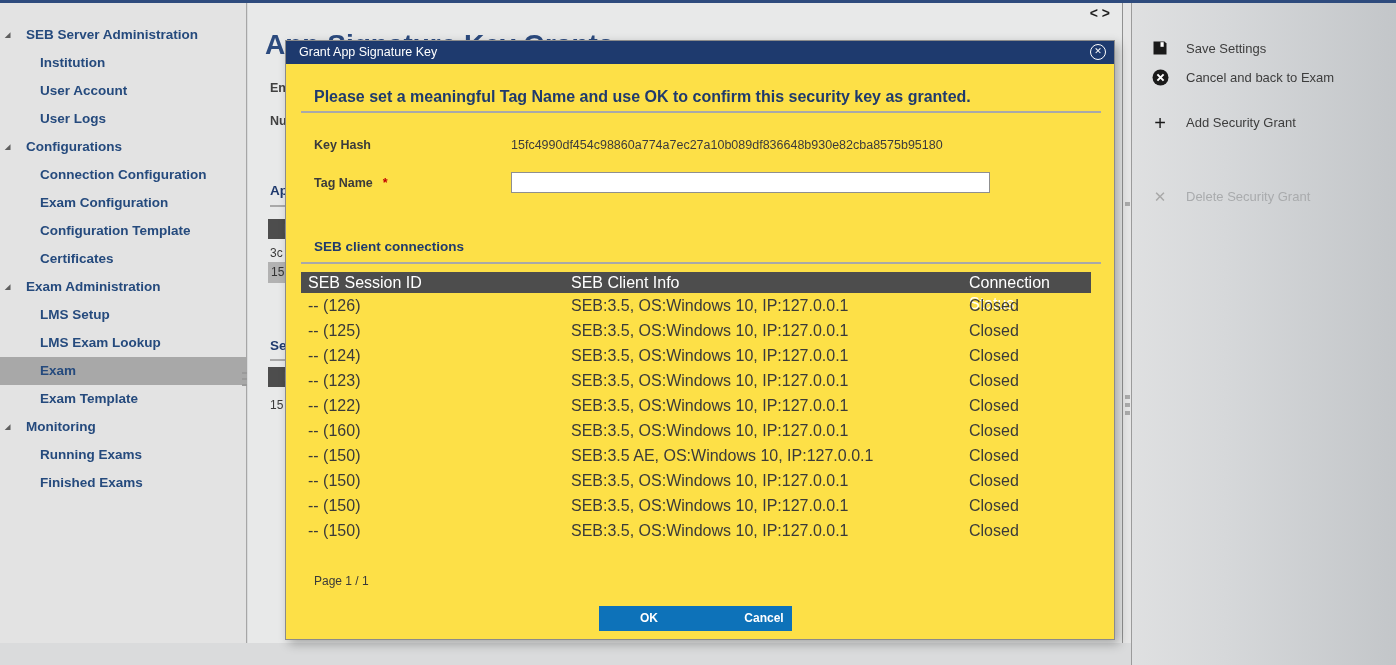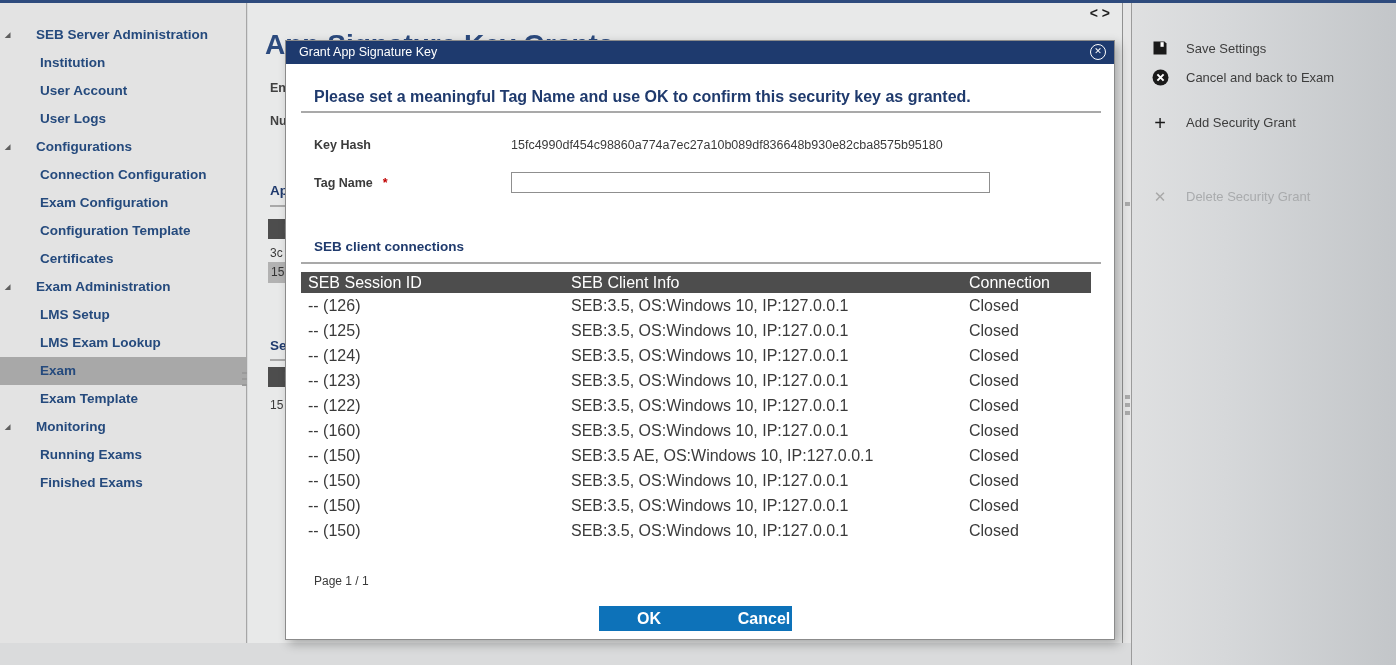--- a/index.html
+++ b/index.html
@@ -14,21 +14,21 @@
 
   
   .sidebar {
     position:absolute; left:0; top:3px; width:247px; height:640px;
     background:#e3e3e3; border-right:1px solid #a6a6a6; padding-top:18px;
   }
   .nav-item {
     height:28px; line-height:28px; font-size:13.5px; font-weight:bold;
     color:#254a7d; white-space:nowrap; cursor:pointer; position:relative;
   }
-  .nav-item.top { padding-left:36px; }
+  .nav-item.top { padding-left:26px; }
   .nav-item.child { padding-left:40px; }
   .nav-item.selected { background:#a8a8a8; }
   .tree-toggle {
     position:absolute; left:5px; top:0; font-size:7px; color:#5f5f5f;
     line-height:28px;
   }
   .sb-thumb { position:absolute; left:242px; width:5px; height:2px; background:#9a9a9a; }
 
   
   .content {
@@ -68,21 +68,21 @@
   .action-item .a-icon { position:absolute; left:19px; top:4px; width:18px; height:18px; text-align:center; }
   .action-item .a-label { position:absolute; left:54px; top:5px; font-size:13px; color:#3d3d3d; white-space:nowrap; }
   .action-item.disabled { cursor:default; }
   .action-item.disabled .a-label { color:#a9abad; }
   .plus-glyph { font-size:20px; line-height:18px; color:#1a1a1a; font-weight:400; }
   .x-glyph { font-size:15px; line-height:18px; color:#a8a8a8; }
 
   
   .modal {
     position:absolute; left:285px; top:40px; width:830px; height:600px;
-    background:#ffffff; border:1px solid #8b8b8b;
+    background:#fde047; border:1px solid #8b8b8b;
     box-shadow:4px 4px 10px rgba(0,0,0,0.28);
   }
   .modal-header {
     position:absolute; left:0; top:0; width:100%; height:23px; background:#1e3a6e;
   }
   .modal-title {
     position:absolute; left:13px; top:0; line-height:23px; color:#ffffff; font-size:12.5px;
   }
   .modal-close {
     position:absolute; right:8px; top:3px; width:16px; height:16px;
@@ -107,21 +107,21 @@
   .ctable { position:absolute; left:15px; top:231px; width:790px; }
   .trow { display:flex; height:25px; line-height:25px; font-size:16px; color:#3a3a3a; cursor:pointer; }
   .thead { height:21px; line-height:21px; background:#4d4d4d; color:#ffffff; cursor:default; }
   .c1 { width:270px; padding-left:7px; }
   .c2 { width:398px; }
   .c3 { flex:1; }
 
   .pagination { position:absolute; left:28px; top:533px; font-size:12px; color:#3a3a3a; }
   .btn {
     position:absolute; top:565px; width:100px; height:25px; background:#0d72b9;
-    color:#ffffff; font-size:16px; font-weight:bold; text-align:center; line-height:25px;
+    color:#ffffff; font-size:12px; font-weight:bold; text-align:center; line-height:25px;
     cursor:pointer; border:none; font-family:"Liberation Sans",sans-serif;
   }
   .btn-ok { left:313px; }
   .btn-cancel { left:406px;padding-left:44px; }
 
   .footer { position:absolute; left:0; top:643px; width:1131px; height:22px; background:#dadbdc; }
 </style>
 </head>
 <body>
 

